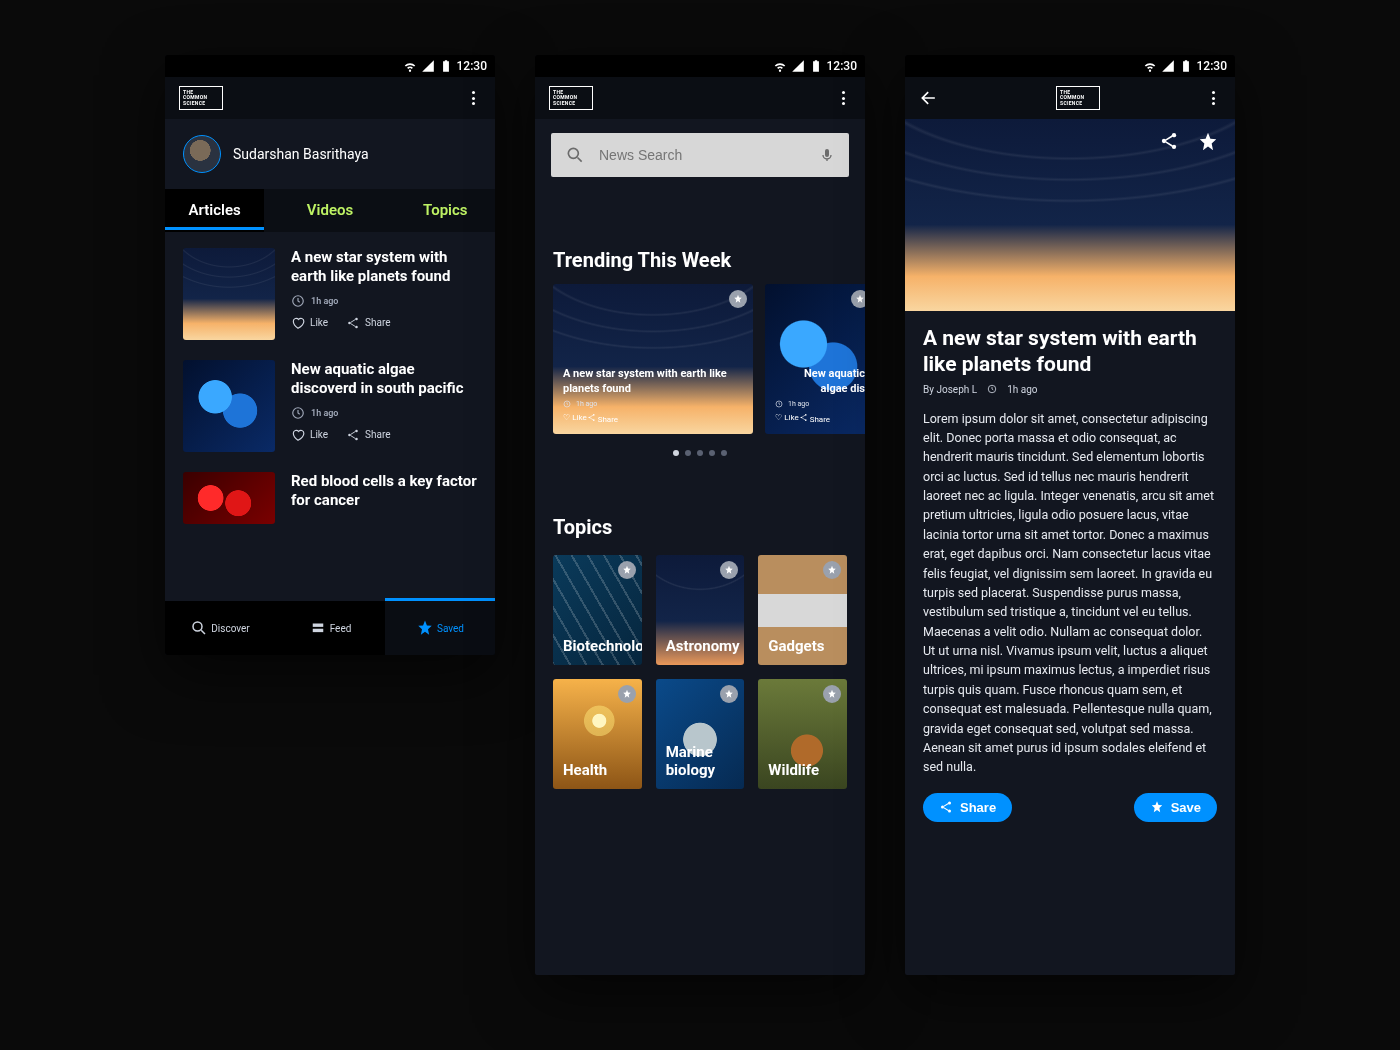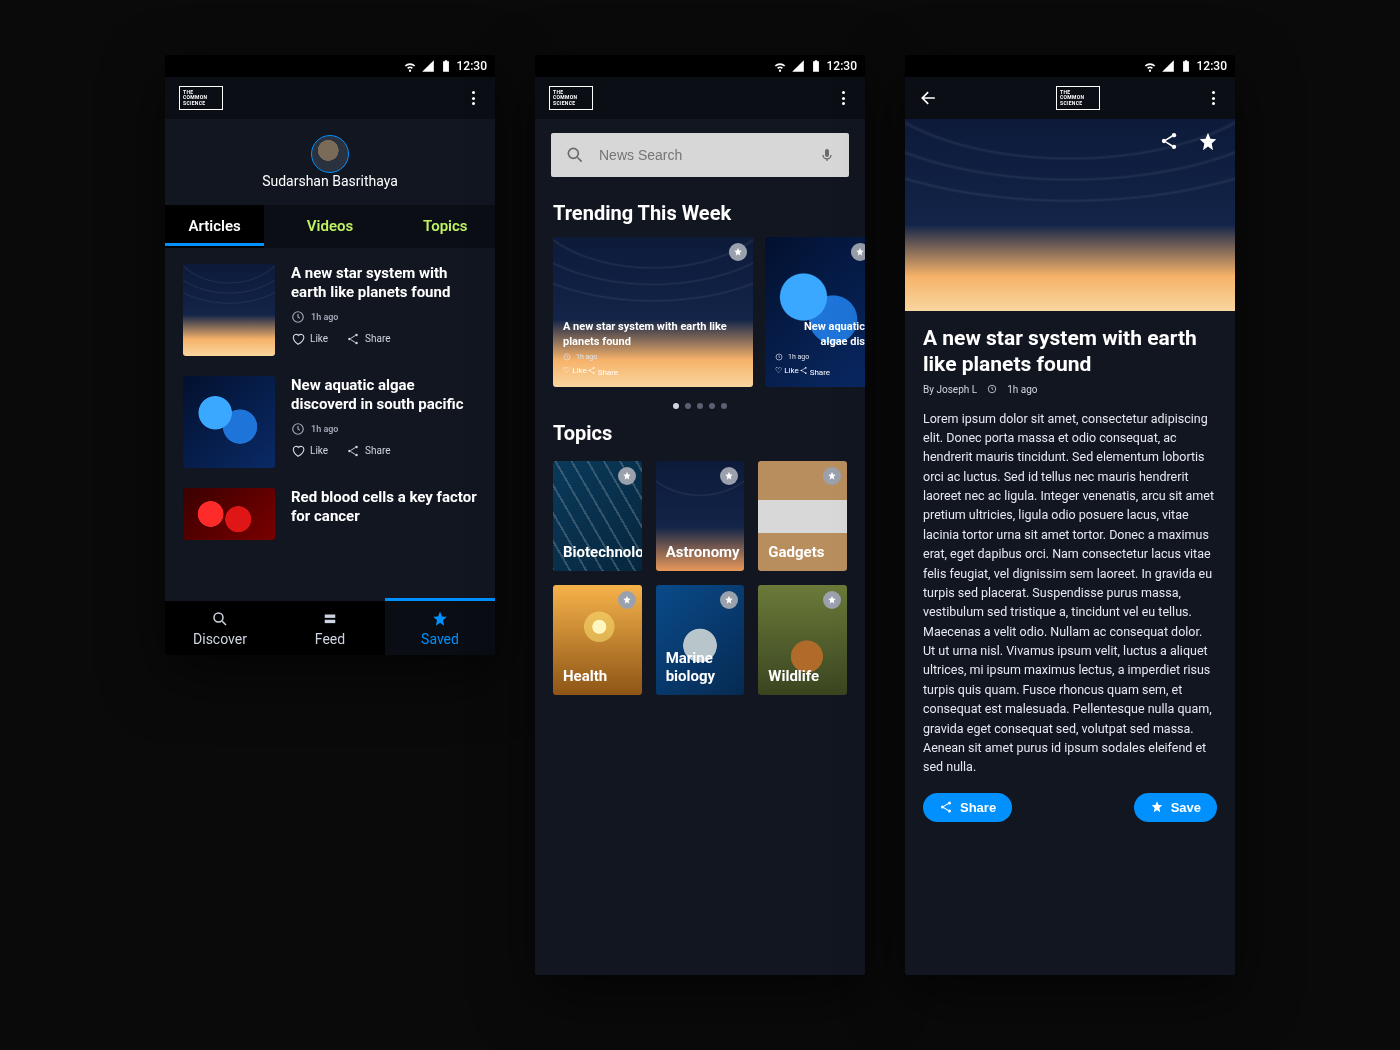--- a/index.html
+++ b/index.html
@@ -47,23 +47,22 @@
     width: 44px; height: 24px; border: 1.5px solid #fff;
     display: flex; align-items: center; padding: 3px;
     font-size: 5px; line-height: 1.1; letter-spacing: .3px; font-weight: 700;
   }
   .appbar .sp { flex: 1; }
   .dots { width: 16px; display: flex; flex-direction: column; gap: 2.5px; align-items: center; cursor: pointer;}
   .dots span { width: 3px; height: 3px; border-radius: 50%; background: #fff; }
   .back { width: 20px; height: 20px; cursor: pointer; margin-right: 12px;}
   
   .profile-row {
-    display: flex; align-items: center; gap: 0;
+    display: flex; align-items: center; gap: 12px;
     padding: 16px 18px;
-    flex-direction: column;
   }
   .avatar {
     width: 38px; height: 38px; border-radius: 50%;
     border: 1.5px solid #0091ff;
     background: radial-gradient(circle at 45% 40%, #7a6a58 35%, #2a3240 36%);
   }
   .username { font-size: 14px; font-weight: 400; }
   
   .tabrow { display: flex; background: #0b0e14; gap: 16px; }
   .tab {
@@ -87,32 +86,32 @@
   .ameta { display:flex; align-items:center; gap:6px; color:#a0a8b8; font-size:9px; font-weight:600; margin-bottom:8px;}
   .actions { display:flex; gap:18px; color:#cfd5e0; font-size:10px; align-items:center;}
   .actions .ib { display:flex; gap:5px; align-items:center; cursor:pointer;}
   
   .bnav {
     height: 54px; background: #000; display:flex; position:relative;
   }
   .bnav::before{
     content:""; position:absolute; right:0; top:-3px; width:33.33%; height:3px; background:#0091ff;
   }
-  .bitem { flex:1; display:flex; flex-direction:column; align-items:center; justify-content:center; gap:3px; font-size:14px; color:#cfd5e0; cursor:pointer;}
+  .bitem { flex:1; display:flex; flex-direction:row; align-items:center; justify-content:center; gap:3px; font-size:10px; color:#cfd5e0; cursor:pointer;}
   .bitem.active { color:#0091ff; background:#0a0d13;}
   .bitem svg { width:18px; height:18px; }
   
   .search {
     margin: 14px 16px 18px;
     height: 44px; background:#d7d7d7; border-radius:2px;
     display:flex; align-items:center; padding:12px 14px; gap:14px; color:#6b6b6b;
   }
   .search input { flex:1; border:0; background:transparent; font-size:14px; color:#6b6b6b; outline:none; }
   
-  .shead { font-size:20px; font-weight:700; padding: 6px 18px 12px; }
+  .shead { font-size:20px; font-weight:700; padding: 6px 18px 12px; margin-top: 47px; }
   
   .carousel { display:flex; gap:12px; padding:0 18px; }
   .card {
     width:200px; height:150px; border-radius:3px; position:relative;
     overflow:hidden; flex-shrink:0; cursor:pointer;
     display:flex; flex-direction:column; justify-content:flex-end; padding:10px;
   }
   .card .ctitle { font-size:11px; font-weight:700; line-height:1.3; margin-bottom:4px;}
   .card .cmeta { font-size:7px; color:#dfe4ee; display:flex; gap:5px; margin-bottom:5px;}
   .card .cact { font-size:8px; display:flex; }

